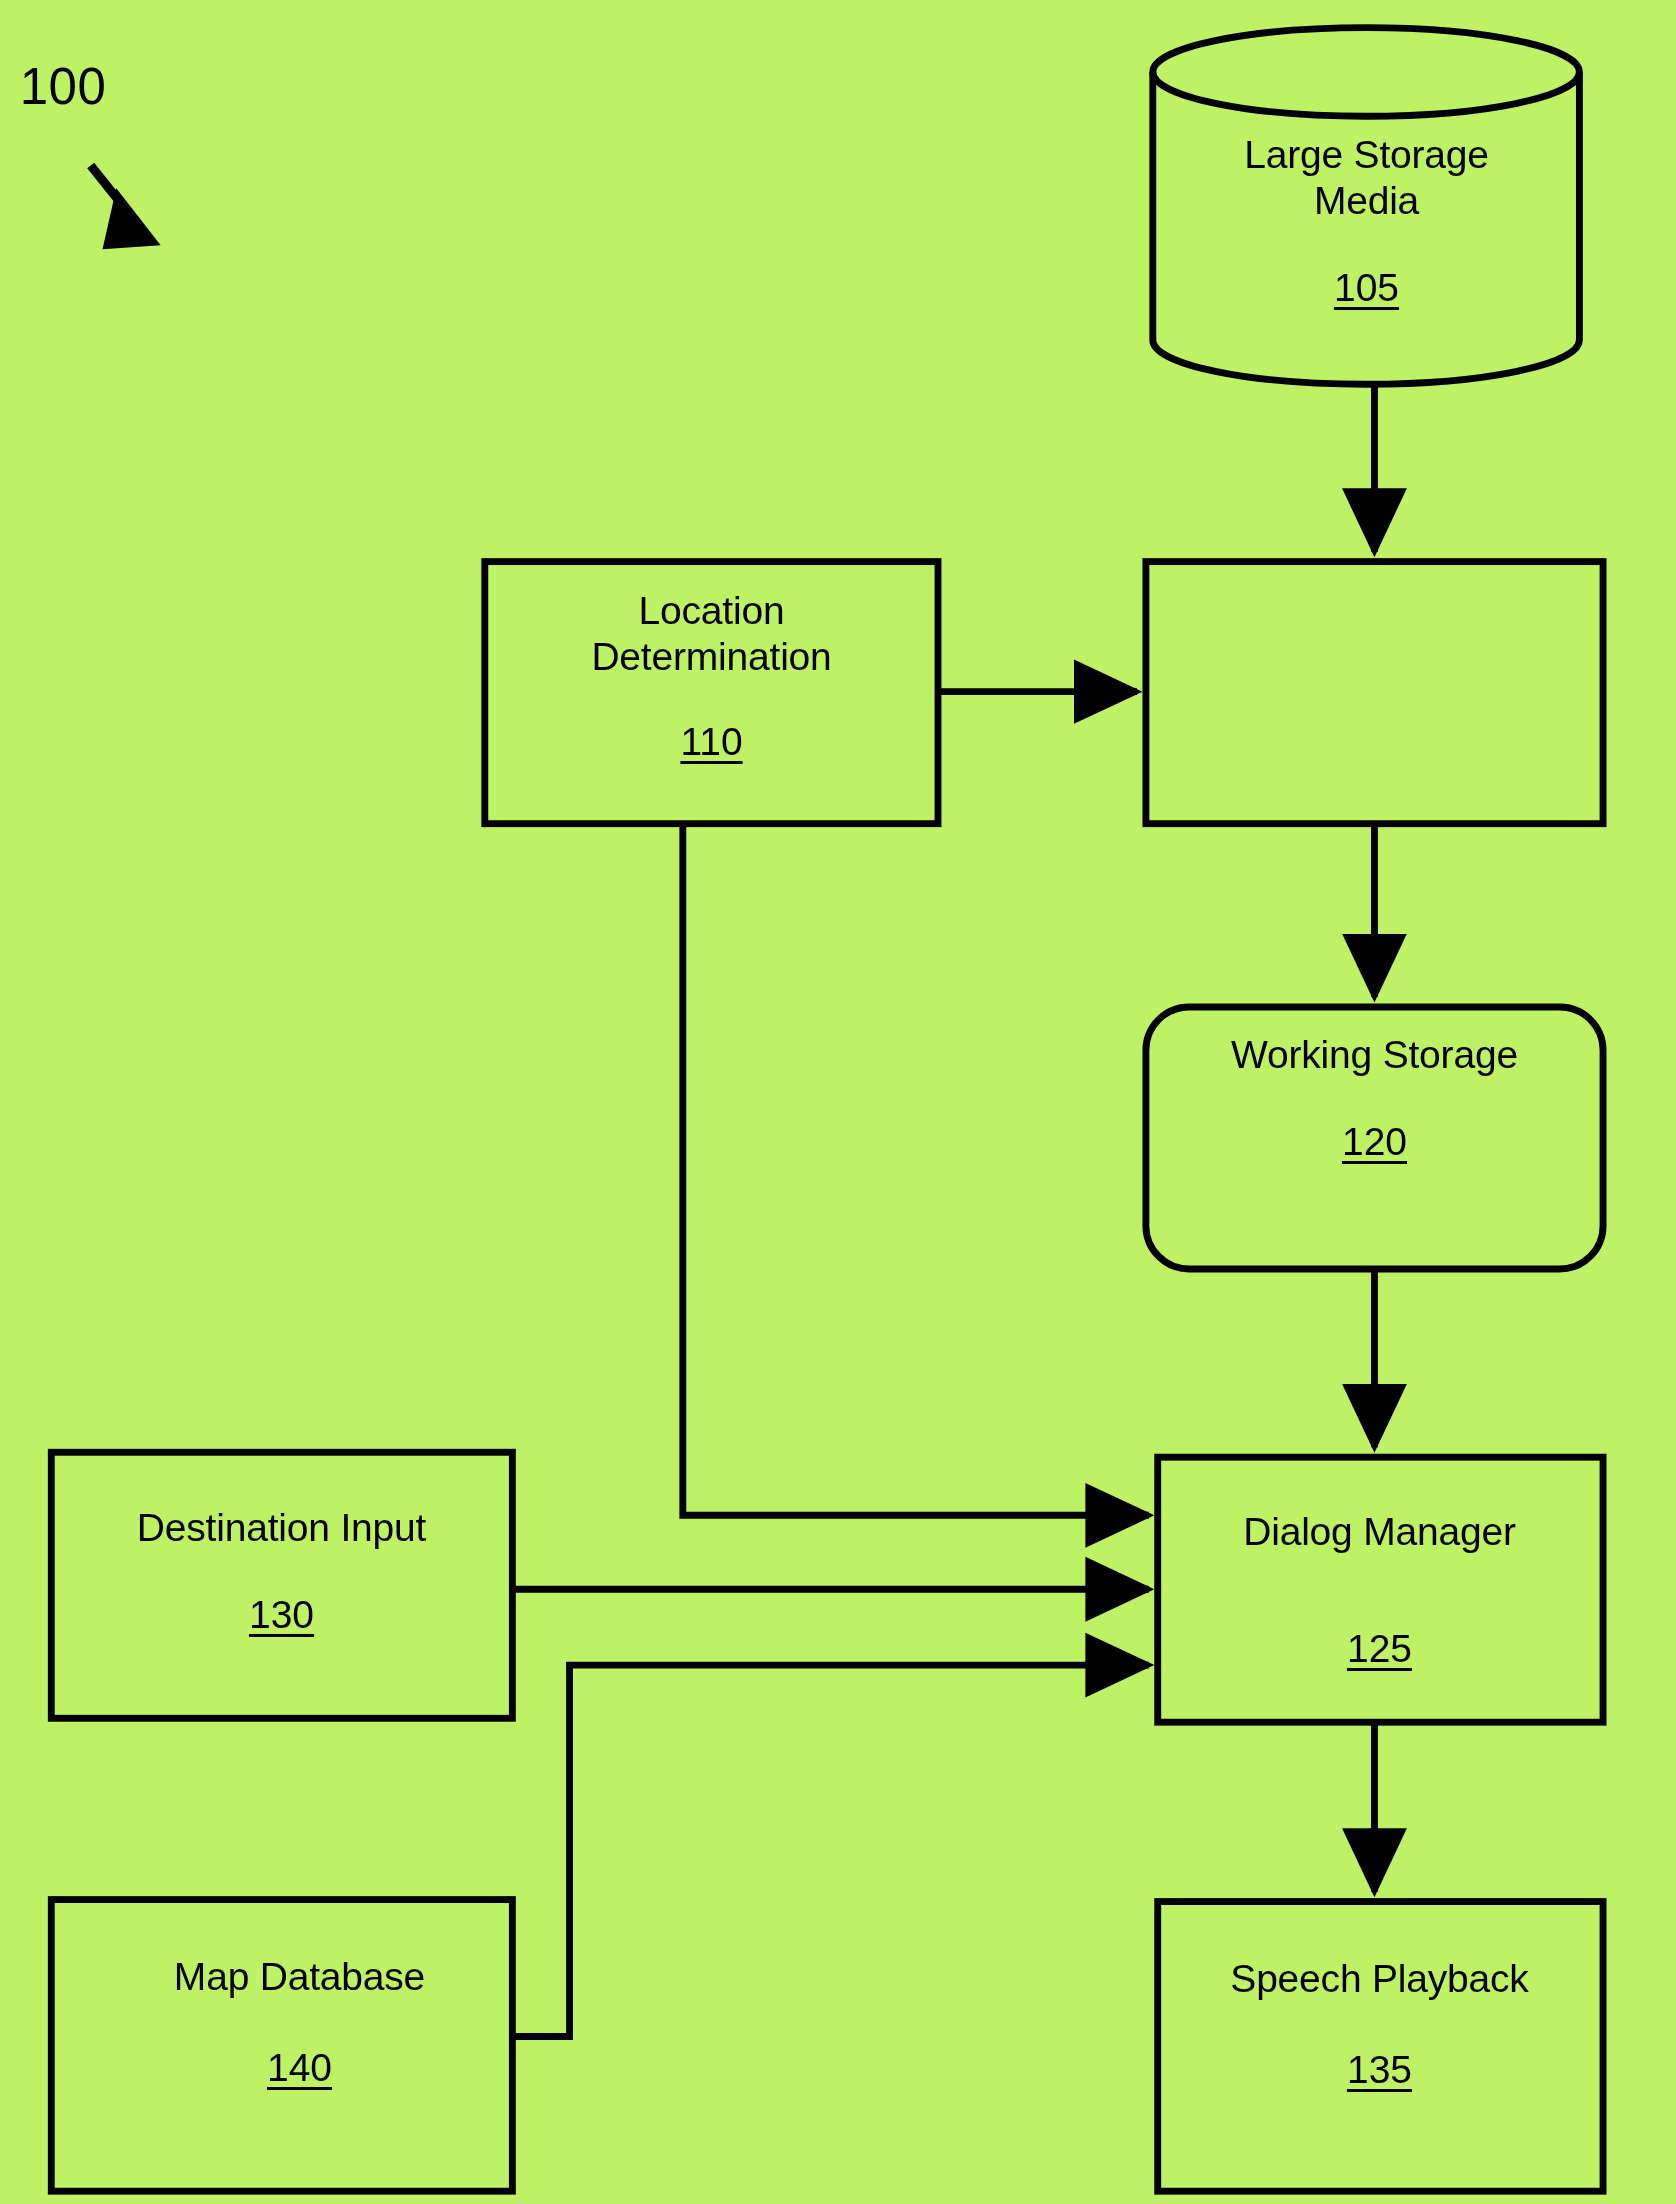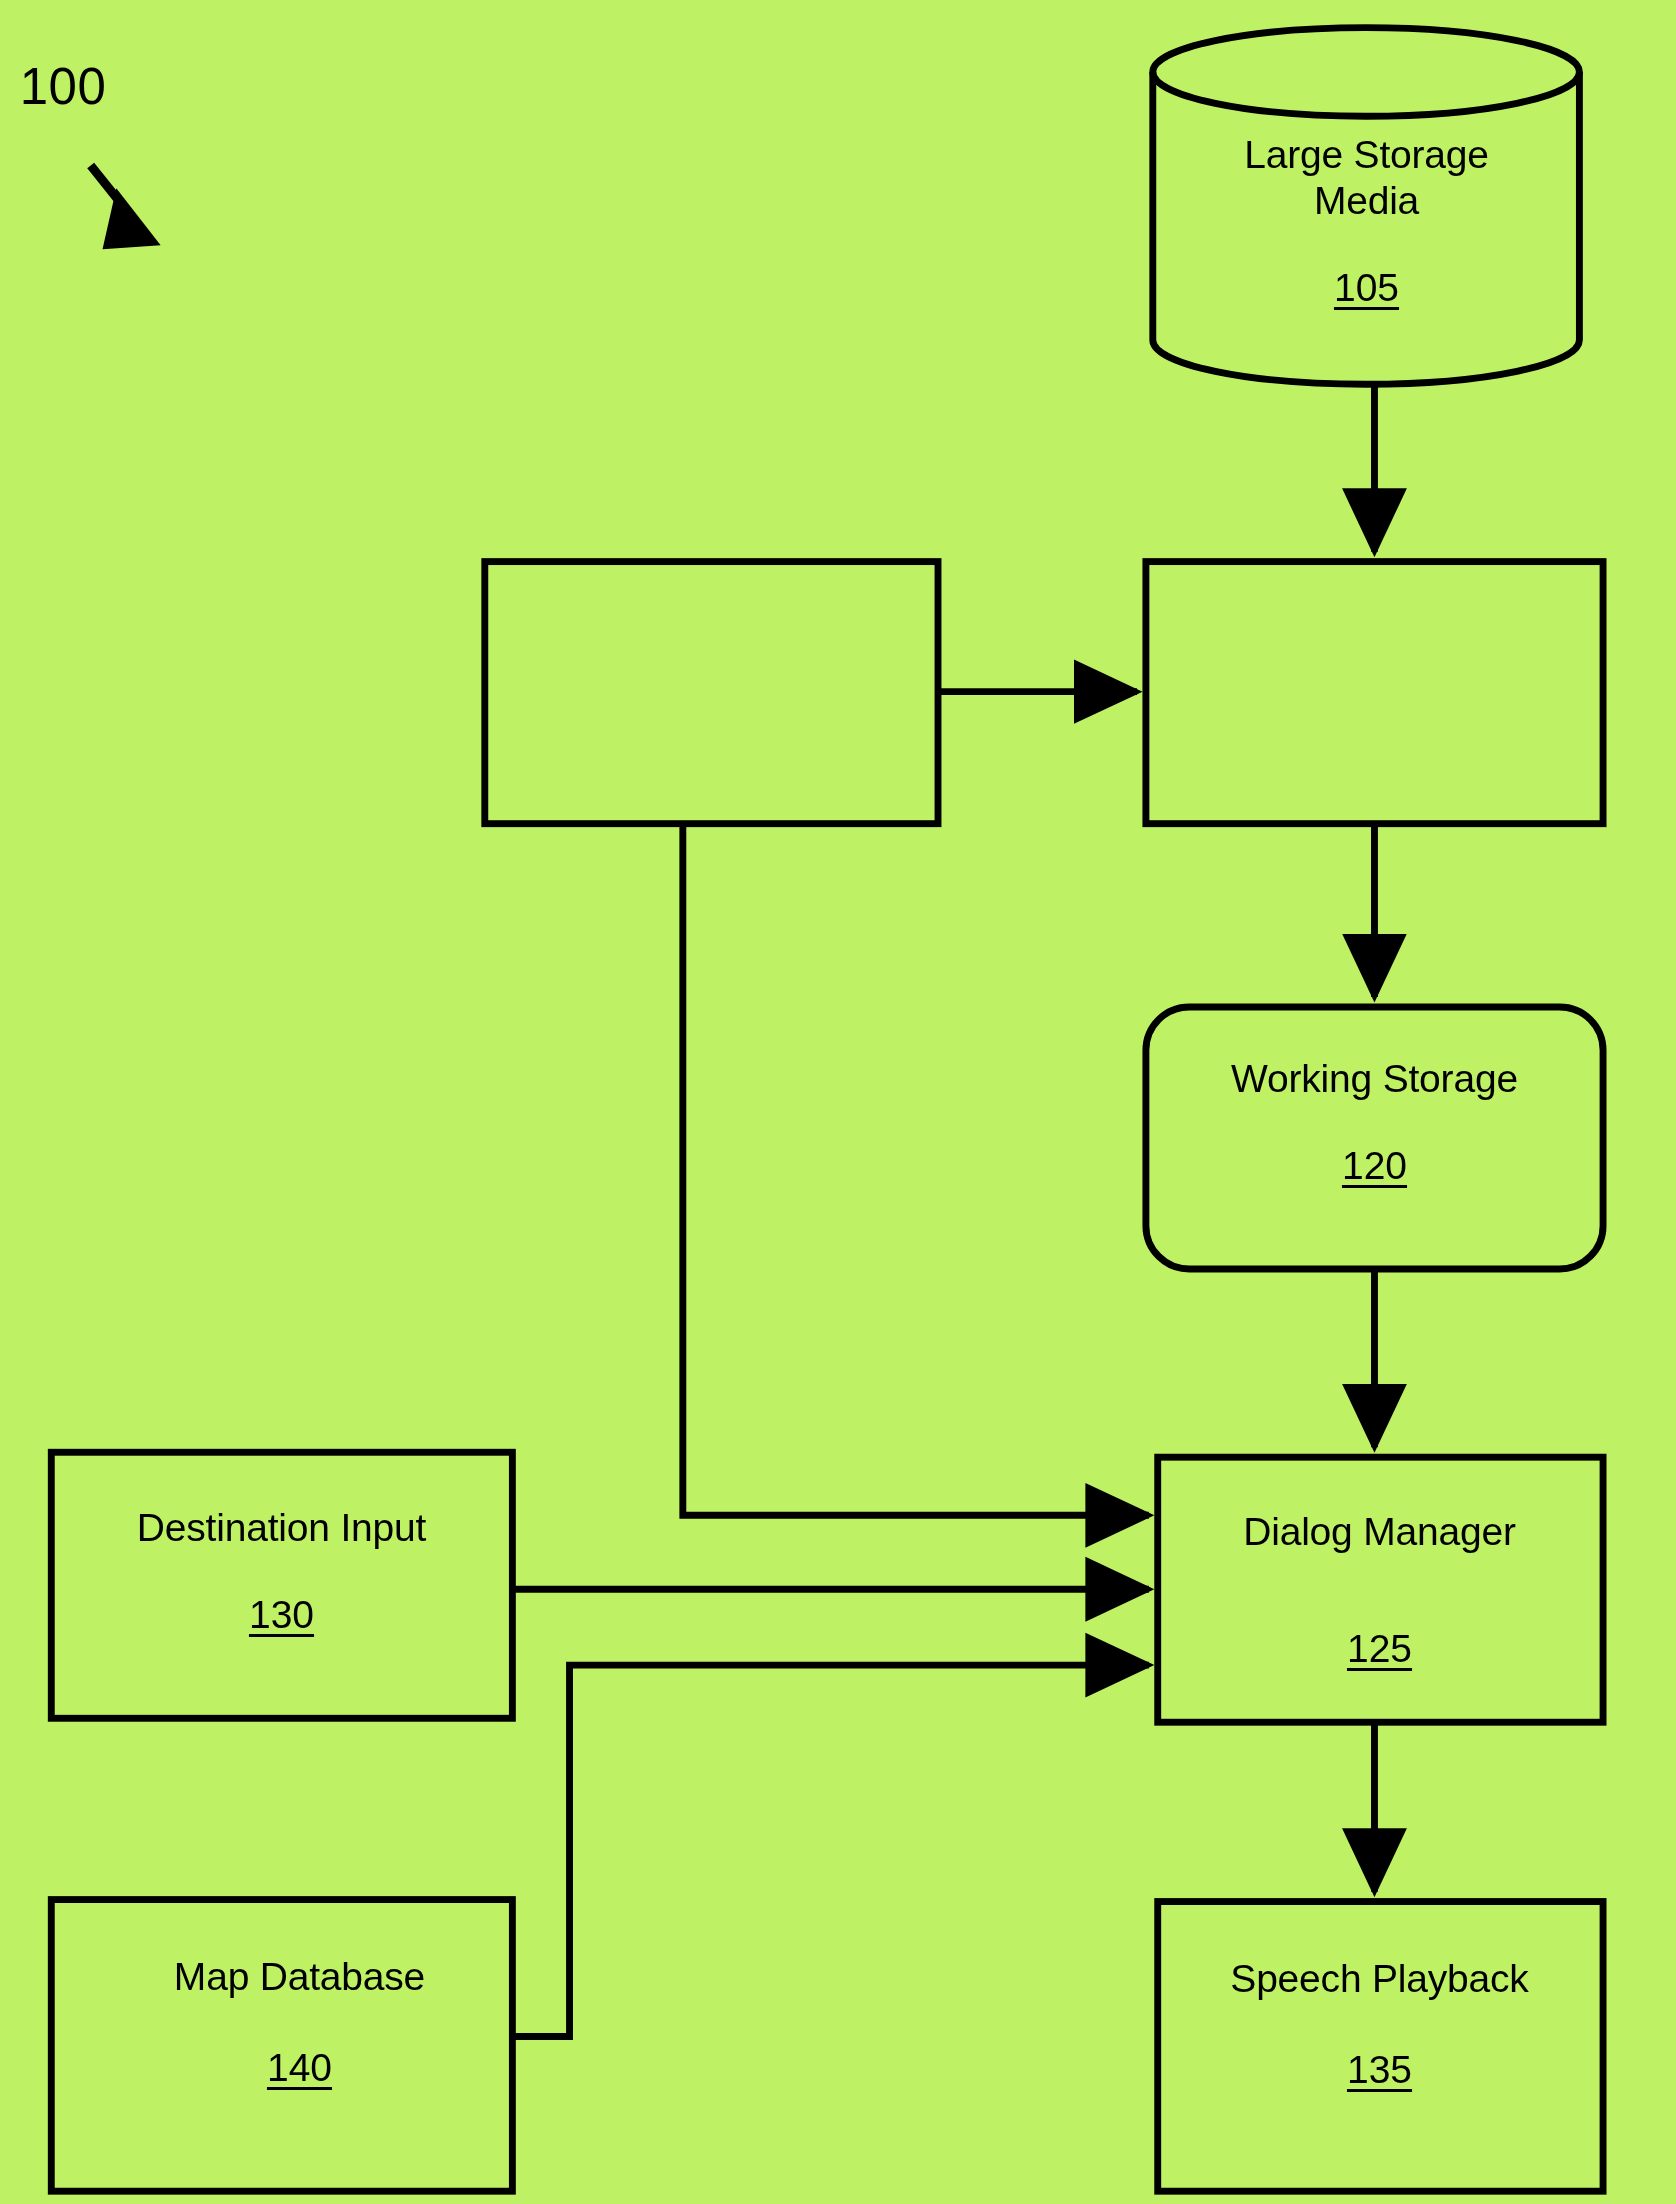--- a/index.html
+++ b/index.html
@@ -115,23 +115,28 @@
   </svg>
 
   <div class="fig-number" style="left:19.7px; top:57px;">100</div>
 
   <div class="node-label" style="left:1153px; top:132px; width:427px;align-items:center;">
     <div class="node-title">Large Storage
 Media</div>
     <div class="node-ref" style="margin-top:43px;">105</div>
   </div>
 
+  <div class="node-label" style="left:485px; top:588px; width:453px;">
+    <div class="node-title">Location
+Determination</div>
+    <div class="node-ref" style="margin-top:41px;">110</div>
+  </div>
 
 
-  <div class="node-label" style="left:1146px; top:1056px; width:457px;">
+  <div class="node-label" style="left:1146px; top:1032px; width:457px;">
     <div class="node-title">Working Storage</div>
     <div class="node-ref" style="margin-top:43px;">120</div>
   </div>
 
   <div class="node-label" style="left:1157px; top:1509px; width:445px;gap:30px;">
     <div class="node-title">Dialog Manager</div>
     <div class="node-ref" style="margin-top:43px;">125</div>
   </div>
 
   <div class="node-label" style="left:51px; top:1505px; width:461px;">

